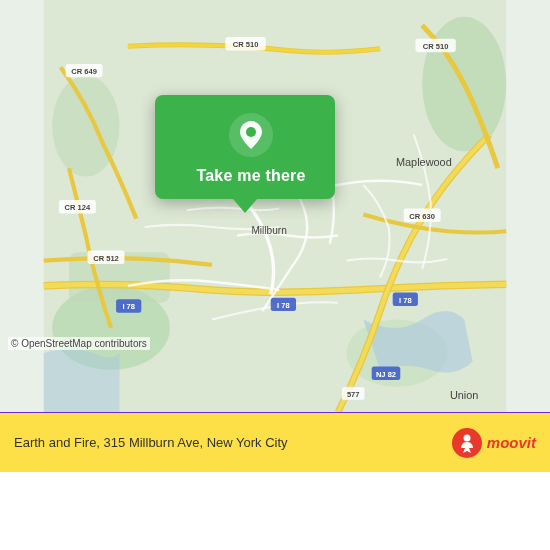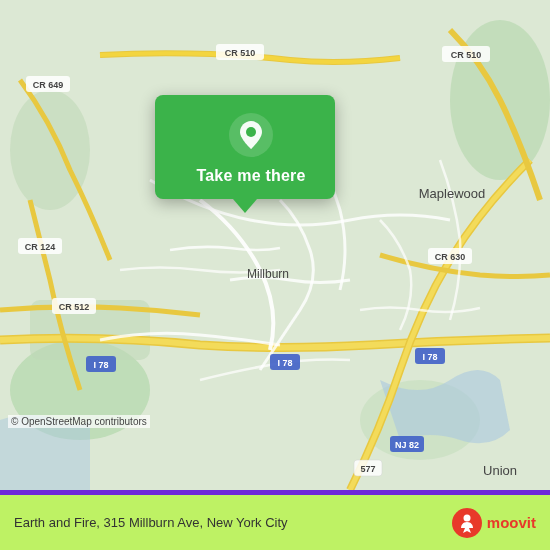--- a/index.html
+++ b/index.html
@@ -7,21 +7,21 @@
     body {
       width: 550px;
       height: 550px;
       overflow: hidden;
       font-family: Arial, sans-serif;
       position: relative;
     }
 
     #map-container {
       width: 550px;
-      height: 490px;
+      height: 412px;
       position: relative;
       background-color: #e8f0e8;
       overflow: hidden;
     }
 
     
     .map-bg {
       width: 100%;
       height: 100%;
       position: absolute;
@@ -79,38 +79,39 @@
       border: none;
       cursor: pointer;
       letter-spacing: 0.2px;
       white-space: nowrap;
     }
 
     
     #bottom-bar {
       width: 550px;
       height: 60px;
-      background: #bef264;
+      background: #fde047;
       display: flex;
       align-items: center;
       justify-content: space-between;
       padding: 0 14px;
-      border-top: 5px solid #6d28d9;
+      border-top: 1px solid #6d28d9;
     }
 
     .location-text {
       font-size: 13px;
       color: #333;
       flex: 1;
     }
 
     .moovit-logo {
       display: flex;
       align-items: center;
       gap: 4px;
+      font-style: italic;
     }
 
     .moovit-icon {
       width: 32px;
       height: 32px;
     }
 
     .moovit-text {
       font-size: 15px;
       font-weight: bold;

